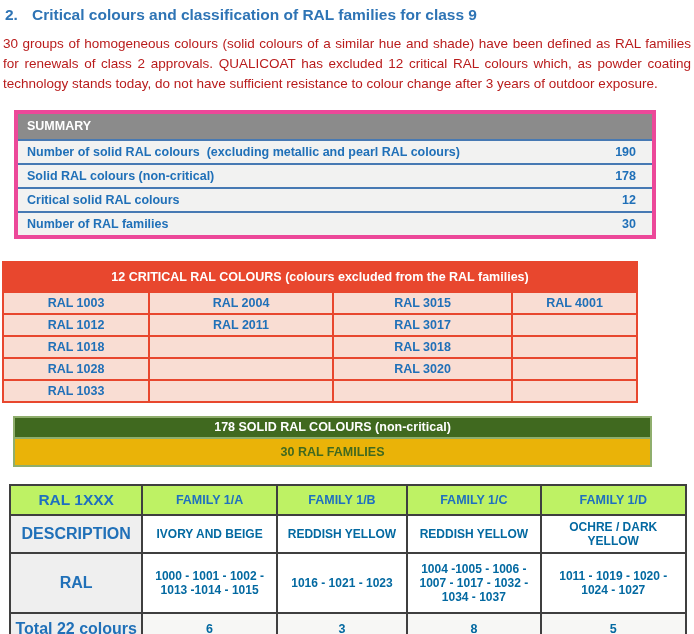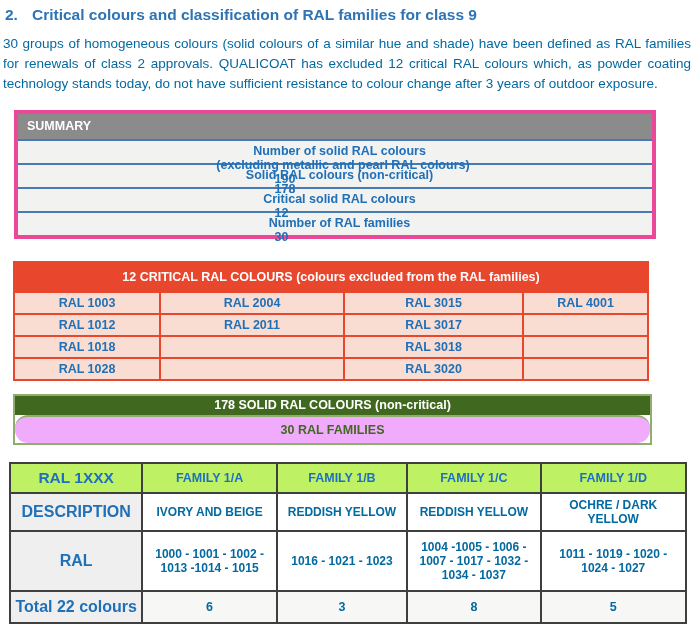--- a/index.html
+++ b/index.html
@@ -11,62 +11,62 @@
   }
   
   .heading {
     margin:6px 0 0 5px; font-size:15.5px; font-weight:bold; color:#2e74b5;
     display:flex; align-items:baseline;
   }
   .heading .num { margin-right:14px; }
   
   .intro {
     margin:10px 3px 16px 3px; font-size:13.5px; line-height:20px;
-    color:#0369a1; text-align:justify;
+    color:#b91c1c; text-align:justify;
   }
   
   .summary {
     margin:15px 0 0 14px; width:634px; border:4px solid #ec4899;
   }
   .summary-header {
     background:#8b8b8b; color:#ffffff; font-weight:bold; font-size:12.5px;
     padding:5px 9px 4px 9px; height:16px;
   }
   .summary-row {
     background:#f2f2f1; border-top:2px solid #4779b3;
     display:flex; align-items:center;
-    font-size:12.5px; color:#2070b8; padding:3px 0 3px 9px; height:16px;flex-direction:column;
+    font-size:12.5px; color:#2070b8; padding:3px 16px 3px 9px; height:16px;
   }
   .summary-row .lbl { font-weight:bold; white-space:pre; }
   .summary-row .note { font-weight:bold; white-space:pre; flex:1; }
-  .summary-row .val { width:130px; text-align:left; font-weight:bold; }
+  .summary-row .val { width:130px; text-align:right; font-weight:bold; }
   
   .critical {
-    margin:22px 0 0 13px; width:572px; border-collapse:collapse;
+    margin:22px 0 0 2px; width:572px; border-collapse:collapse;
     table-layout:fixed;
   }
   .critical th {
     background:#e8472e; color:#ffffff; font-size:12.5px; font-weight:bold;
     padding:6px 2px; border:2px solid #e8472e; text-align:center; height:16px;
   }
   .critical td {
     background:#f9ddd3; border:2px solid #e8472e; text-align:center;
     color:#2070b8; font-weight:bold; font-size:12.5px; padding:2px; height:16px;
   }
   
   .solid {
     margin:13px 0 0 13px; width:635px; border:2px solid #8fae6d;
   }
   .solid-header {
     background:#40691f; color:#ffffff; font-weight:bold; font-size:12.5px;
     text-align:center; padding:2px 2px; height:15px;
   }
   .solid-row {
-    background:#f0abfc; color:#40691f; font-weight:bold; font-size:12.5px;
-    text-align:center; padding:6px 16px; height:14px; border-top:2px solid #8fae6d;border-radius:13px;
+    background:#eab308; color:#40691f; font-weight:bold; font-size:12.5px;
+    text-align:center; padding:6px 16px; height:14px; border-top:2px solid #8fae6d;
   }
   
   .family {
     margin:17px 0 0 9px; width:678px; border-collapse:collapse;
     table-layout:fixed;
   }
   .family col.c1 { width:132px; } .family col.c2 { width:134px; }
   .family col.c3 { width:130px; } .family col.c4 { width:133px; }
   .family col.c5 { width:145px; }
   .family th, .family td {
@@ -153,20 +153,26 @@
     <tr>
       <td>RAL 1018</td>
       <td></td>
       <td>RAL 3018</td>
       <td></td>
     </tr>
     <tr>
       <td>RAL 1028</td>
       <td></td>
       <td>RAL 3020</td>
+      <td></td>
+    </tr>
+    <tr>
+      <td>RAL 1033</td>
+      <td></td>
+      <td></td>
       <td></td>
     </tr>
   </tbody>
 </table>
 
 <div class="solid">
   <div class="solid-header">178 SOLID RAL COLOURS (non-critical)</div>
   <div class="solid-row">30 RAL FAMILIES</div>
 </div>
 

